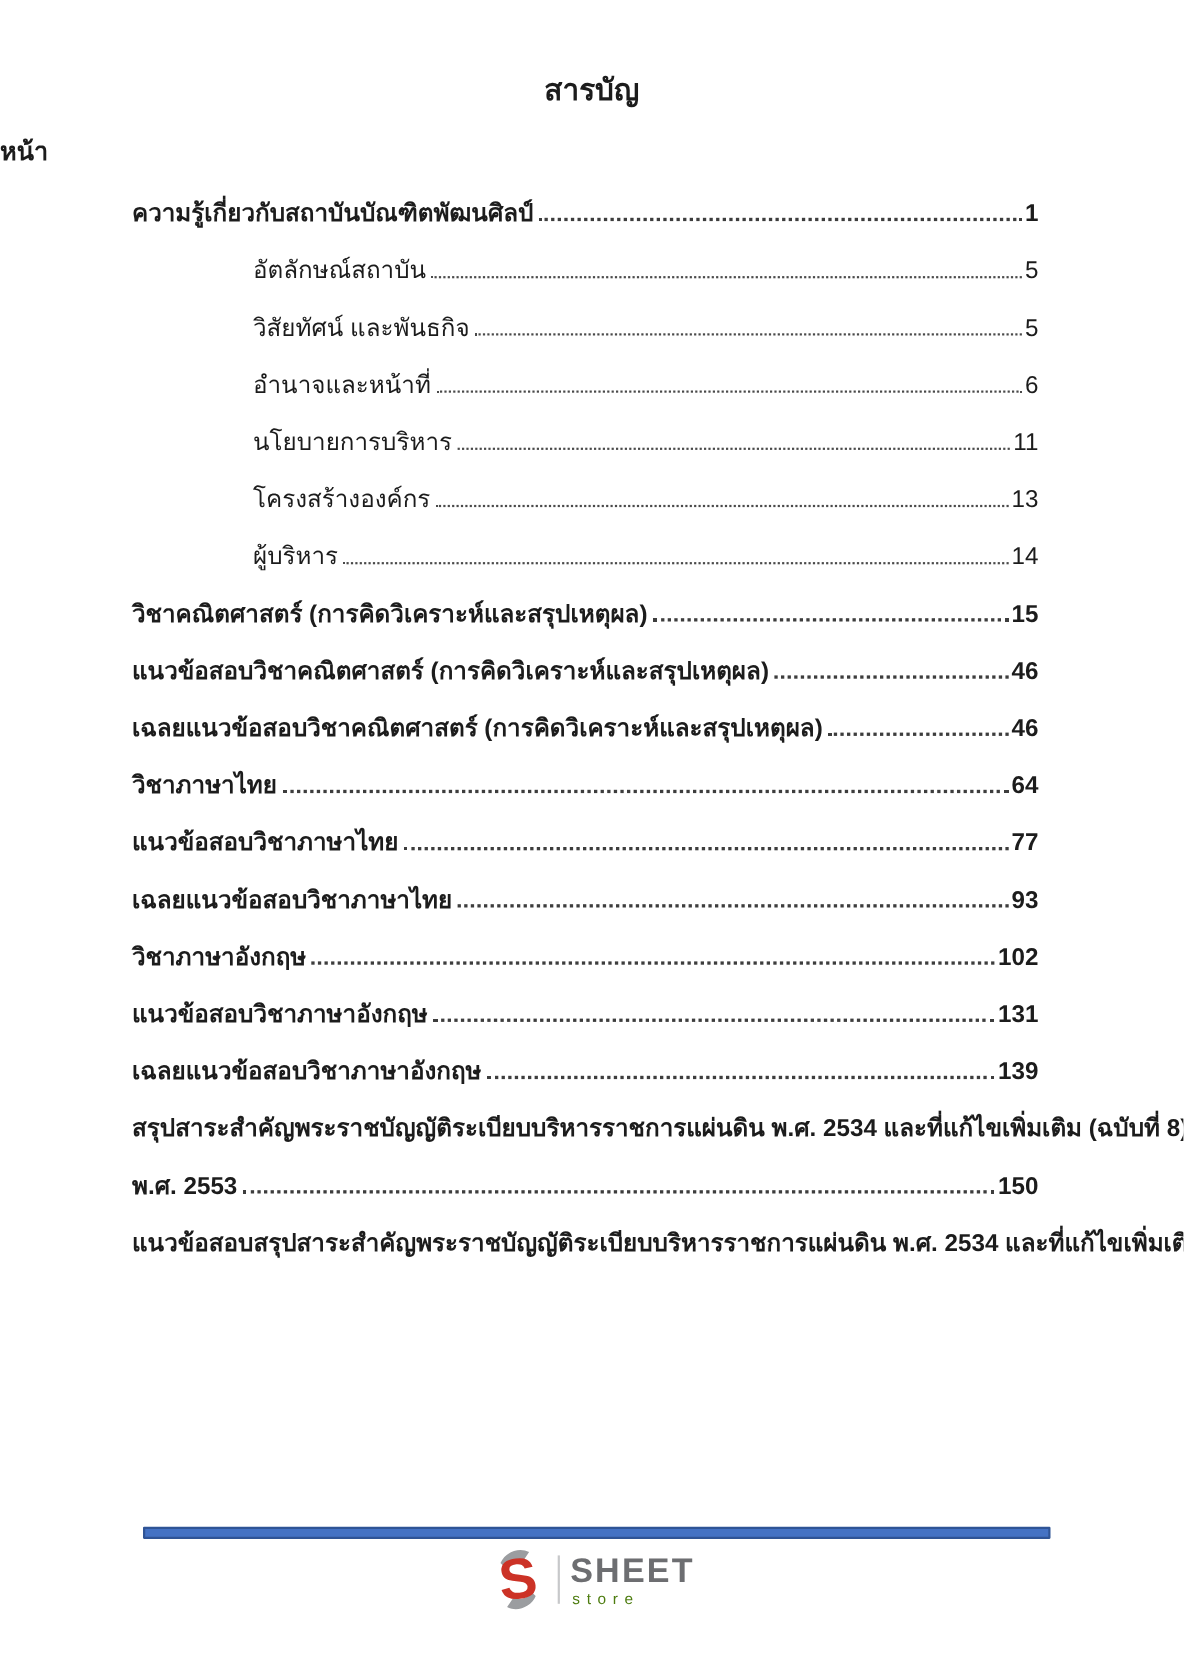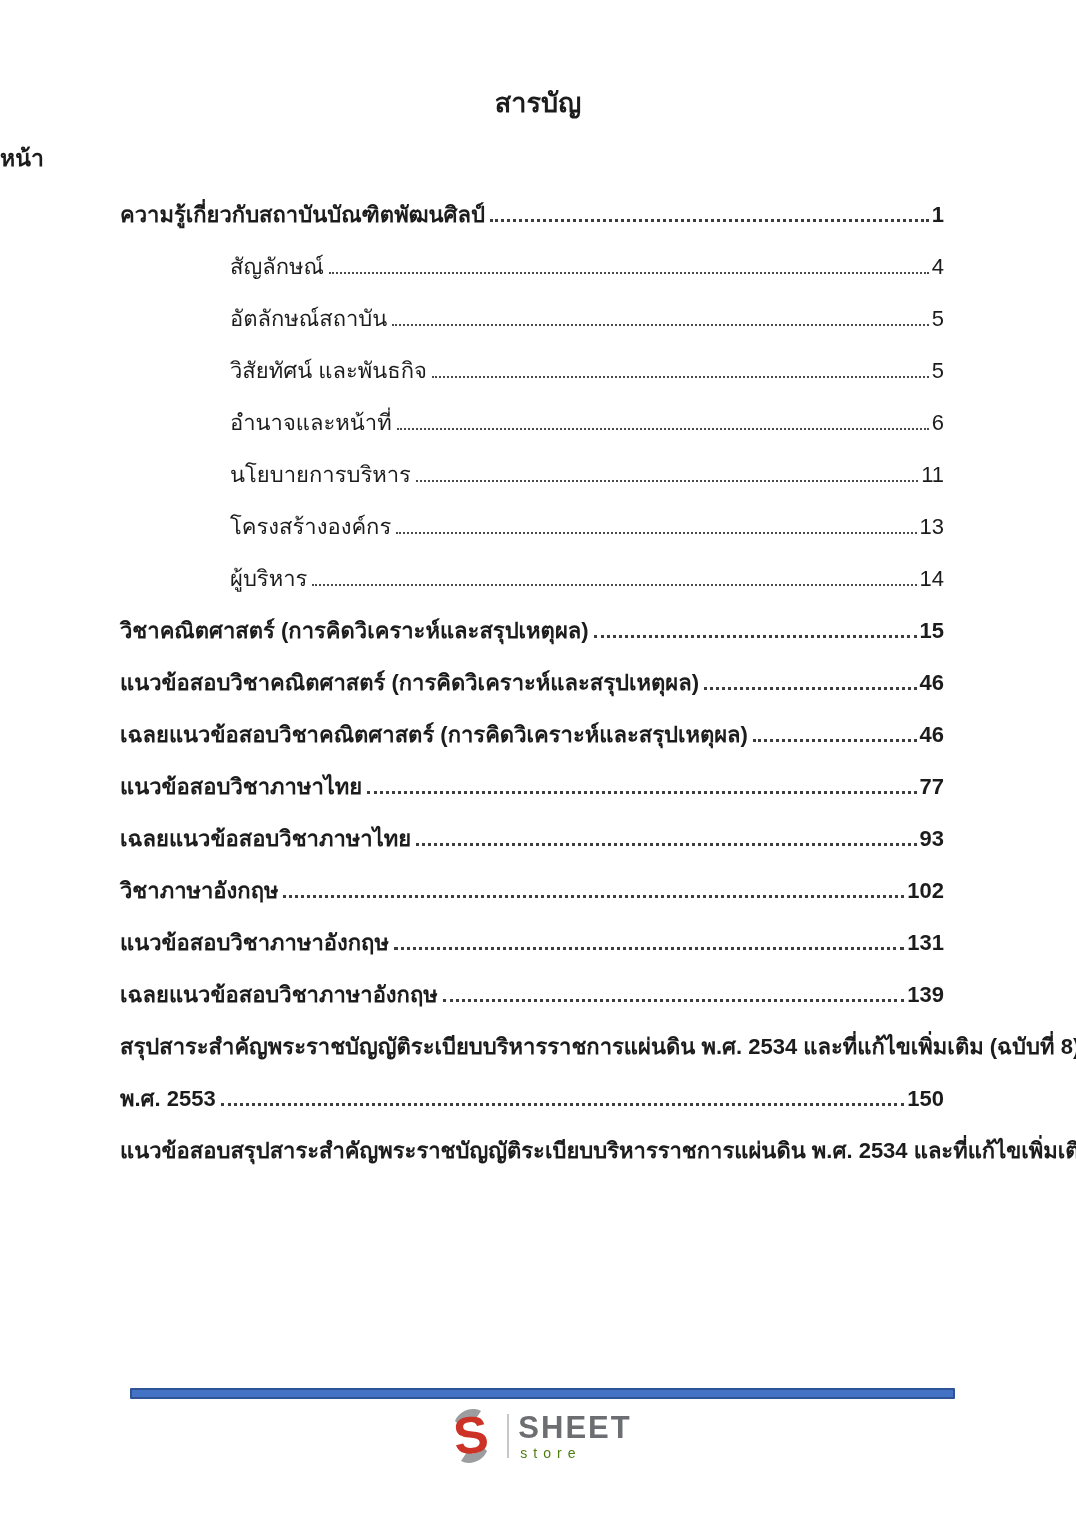--- a/index.html
+++ b/index.html
@@ -8,21 +8,21 @@
     position: relative;
     width: 1076px;
     height: 1522px;
     margin: 0 auto;
     background: #ffffff;
     font-family: "Liberation Sans", "DejaVu Sans", sans-serif;
     color: #1c1c1c;
     overflow: hidden;
   }
   .doc-title {
-    padding-top: 81px;
+    padding-top: 60px;
     text-align: center;
     font-size: 27px;
     font-weight: bold;
   }
   .page-col-header {
     margin-top: 16px;
     padding-right: 114px;
     font-size: 23px;
     font-weight: bold;
   }
@@ -96,25 +96,20 @@
   <div class="page-col-header">หน้า</div>
 
   <div class="toc" id="toc">
   <div class="toc-row bold">
     <span class="toc-label">ความรู้เกี่ยวกับสถาบันบัณฑิตพัฒนศิลป์</span>
     <span class="toc-dots"></span>
     <span class="toc-page">1</span>
   </div>
 
 
-  <div class="toc-row indent">
-    <span class="toc-label">สัญลักษณ์</span>
-    <span class="toc-dots"></span>
-    <span class="toc-page">4</span>
-  </div>
 
   <div class="toc-row indent">
     <span class="toc-label">อัตลักษณ์สถาบัน</span>
     <span class="toc-dots"></span>
     <span class="toc-page">5</span>
   </div>
 
   <div class="toc-row indent">
     <span class="toc-label">วิสัยทัศน์ และพันธกิจ</span>
     <span class="toc-dots"></span>
@@ -156,20 +151,25 @@
     <span class="toc-dots"></span>
     <span class="toc-page">46</span>
   </div>
 
   <div class="toc-row bold">
     <span class="toc-label">เฉลยแนวข้อสอบวิชาคณิตศาสตร์ (การคิดวิเคราะห์และสรุปเหตุผล)</span>
     <span class="toc-dots"></span>
     <span class="toc-page">46</span>
   </div>
 
+  <div class="toc-row bold">
+    <span class="toc-label">วิชาภาษาไทย</span>
+    <span class="toc-dots"></span>
+    <span class="toc-page">64</span>
+  </div>
 
   <div class="toc-row bold">
     <span class="toc-label">แนวข้อสอบวิชาภาษาไทย</span>
     <span class="toc-dots"></span>
     <span class="toc-page">77</span>
   </div>
 
   <div class="toc-row bold">
     <span class="toc-label">เฉลยแนวข้อสอบวิชาภาษาไทย</span>
     <span class="toc-dots"></span>

